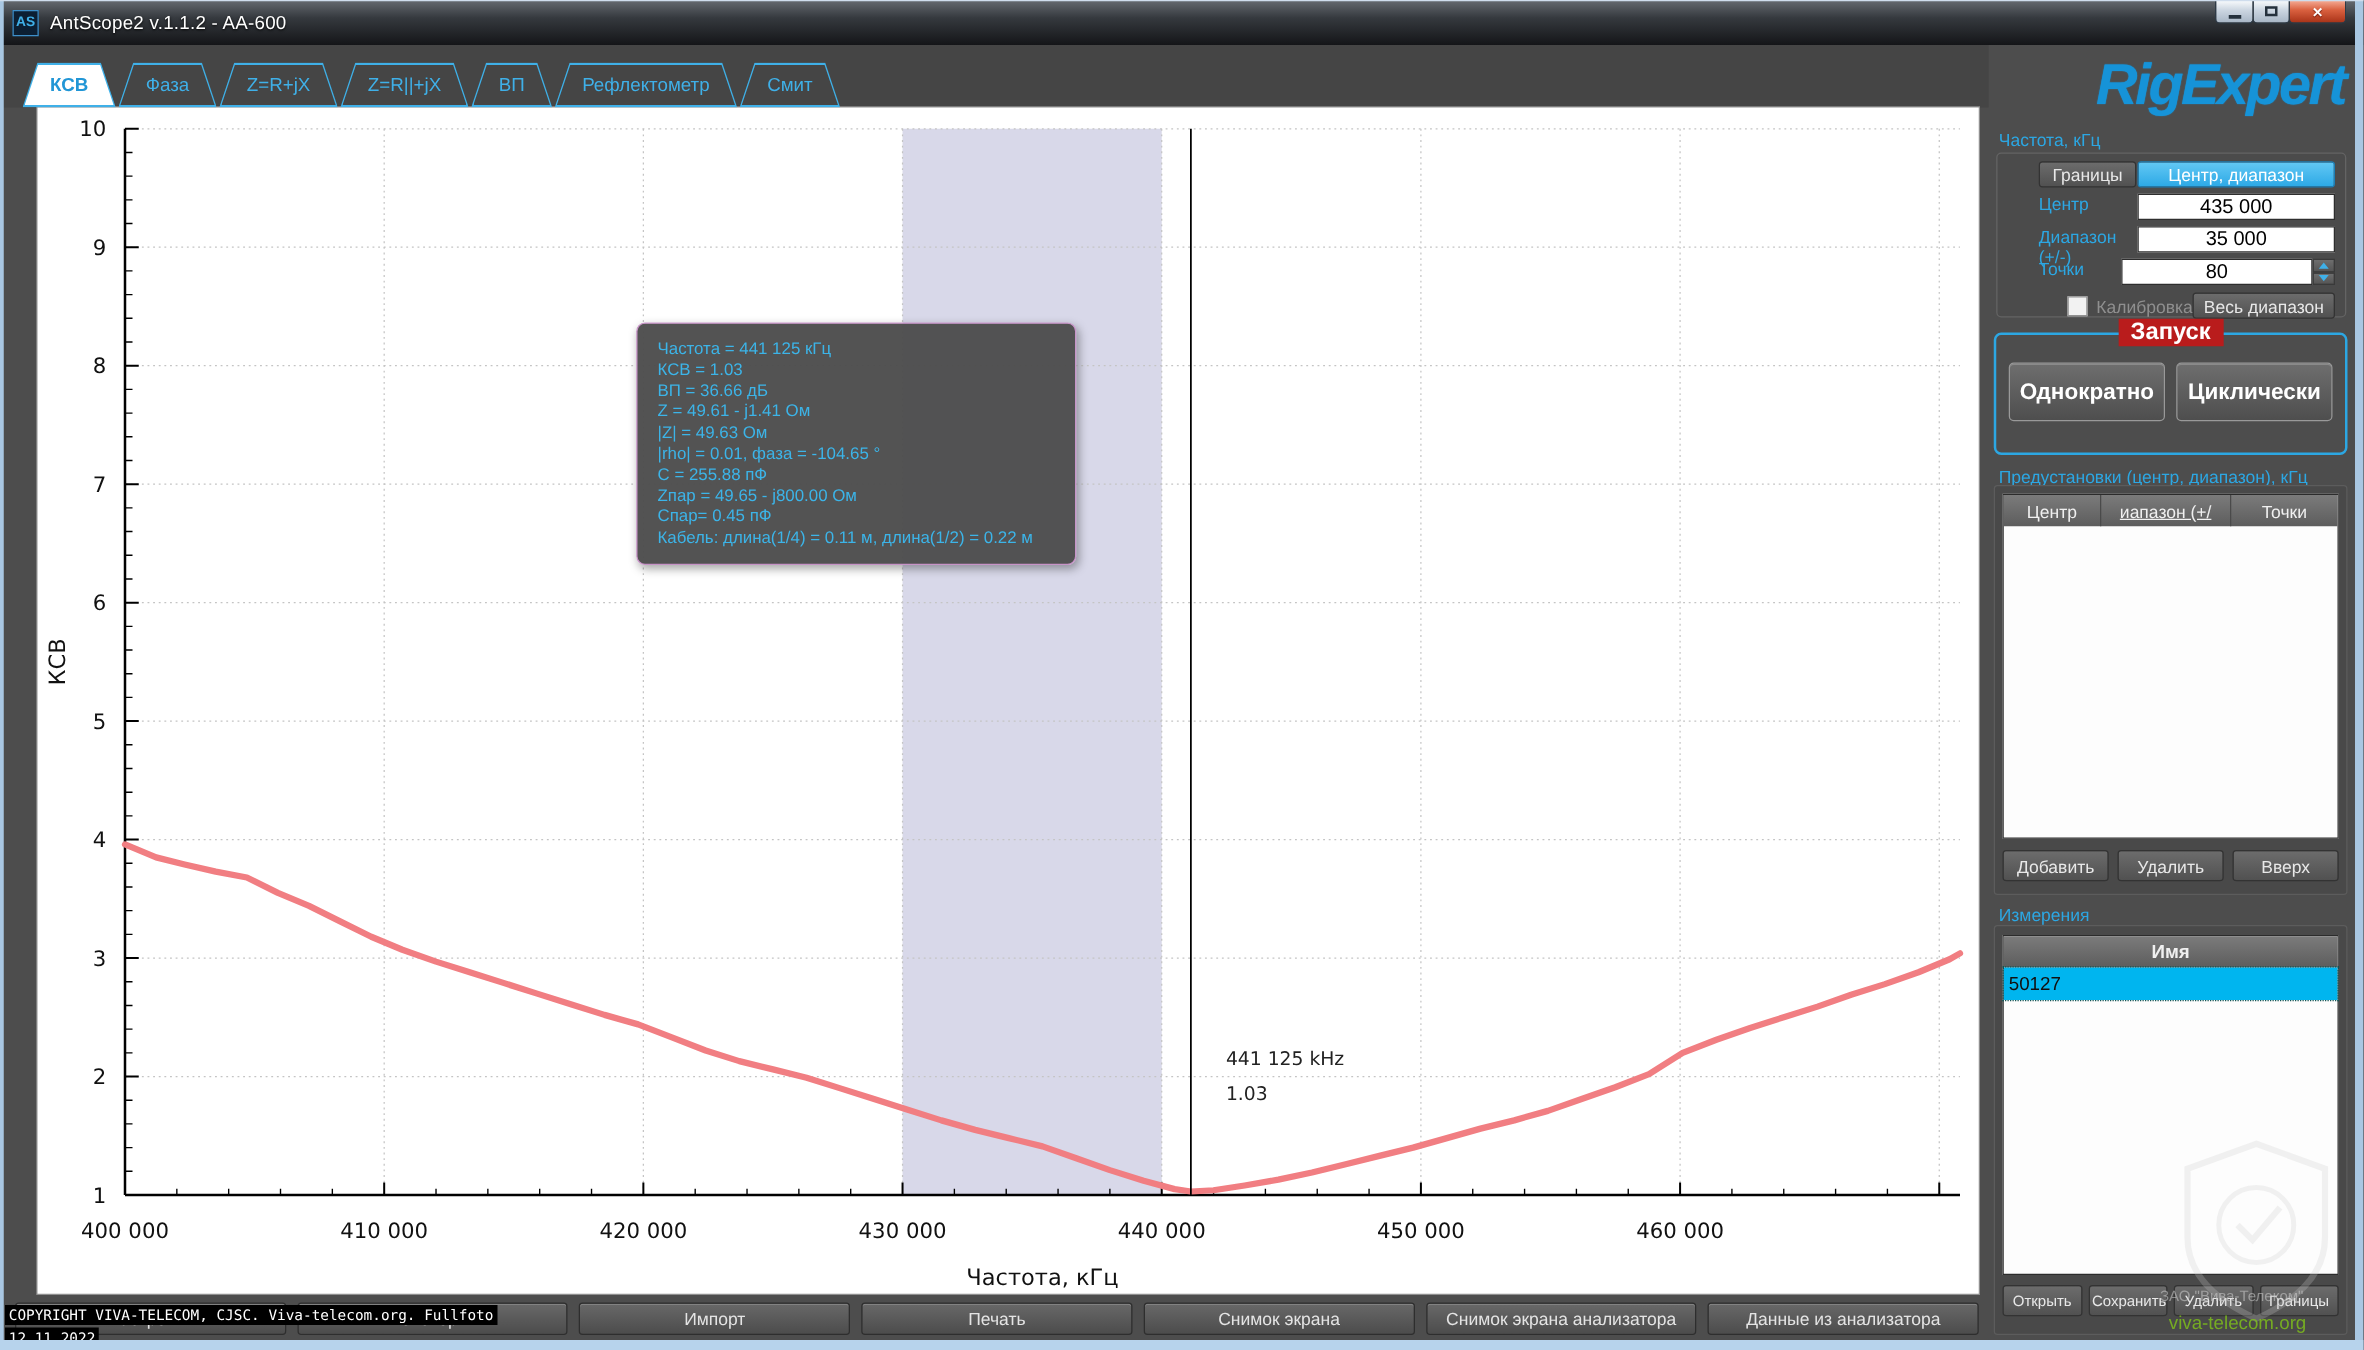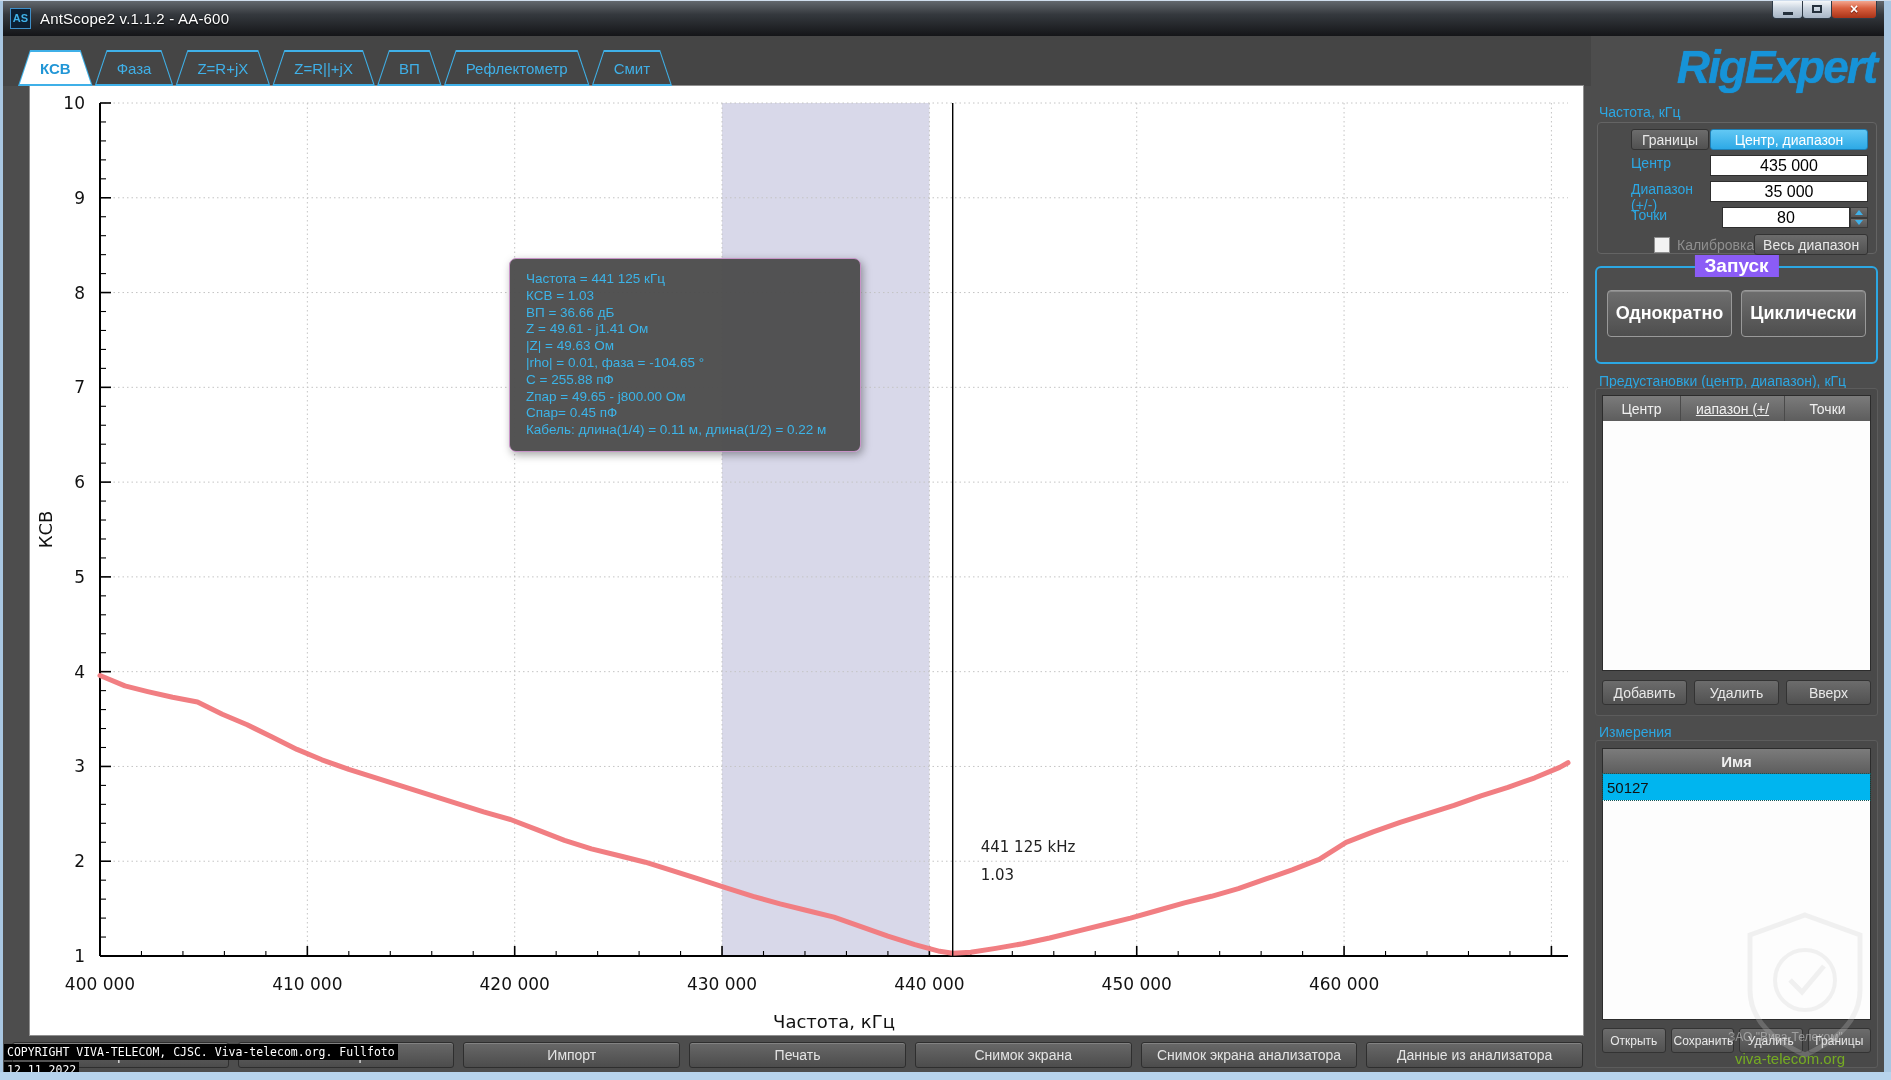--- a/index.html
+++ b/index.html
@@ -64,40 +64,40 @@
               background:#4b4b4b; border:1px solid #646464; border-radius:4px; padding:6px 8px; }
   .f-row { display:flex; align-items:flex-start; justify-content:space-between; height:23px; margin-bottom:3px;margin-left:25px; }
   .f-label { color:#2ca7e3; font-size:14px; }
   .mode-btn { height:21px; font-size:14px; color:#e8e8e8; border:1px solid #333; border-radius:3px;
               background:linear-gradient(#6c6c6c,#515151); padding:0 10px; cursor:pointer;
               font-family:"Liberation Sans",sans-serif; }
   .mode-btn.active { background:linear-gradient(#62c8f4,#2da9e6); border-color:#1d7fb5; color:#fff; width:158px; }
   .input-wrap { display:flex; align-items:center; }
   .f-input { width:158px; height:21px; border:1px solid #2e2e2e; background:#fff; color:#000;
              text-align:center; font-size:16px; font-family:"Liberation Sans",sans-serif; }
-  .with-spin .f-input { width:128px; }
+  .with-spin .f-input { width:153px; }
   .spinner { width:18px; height:21px; display:flex; flex-direction:column; }
   .spin-up,.spin-down { flex:1; background:linear-gradient(#6e6e6e,#555); border:1px solid #3a3a3a;
                         display:flex; align-items:center; justify-content:center; cursor:pointer; }
   .spin-up::after   { content:""; border-left:4px solid transparent; border-right:4px solid transparent;
                       border-bottom:5px solid #3fb0e8; }
   .spin-down::after { content:""; border-left:4px solid transparent; border-right:4px solid transparent;
                       border-top:5px solid #3fb0e8; }
   .calib-row { display:flex; align-items:center; justify-content:space-between; height:23px;padding-left:48px; }
   .calib-left { display:flex; align-items:center; }
   .checkbox { width:16px; height:16px; background:#f2f2f2; border:1px solid #909090; margin-right:7px; }
   .calib-label { color:#8f8f8f; font-size:14px; }
   .fullrange-btn { width:140px; height:21px; font-size:14px; color:#e8e8e8; border:1px solid #333;
                    border-radius:3px; background:linear-gradient(#6c6c6c,#515151); cursor:pointer;
                    font-family:"Liberation Sans",sans-serif; }
 
   .run-box { position:absolute; left:0px; top:226px; width:283px; height:98px;
              border:2px solid #2ca7e3; border-radius:6px; }
   .run-title { position:absolute; top:-13px; left:50%; transform:translateX(-50%);
-               background:#8b5cf6; padding:0 10px; color:#fff; font-size:19px; font-weight:bold; }
+               background:#b91c1c; padding:0 10px; color:#fff; font-size:19px; font-weight:bold; }
   .run-buttons { position:absolute; left:10px; right:10px; top:22px; display:flex; gap:9px; }
   .run-btn { flex:1; height:47px; font-size:18px; font-weight:bold; color:#fff;
              background:linear-gradient(#6e6e6e,#4e4e4e); border:1px solid #999; border-radius:4px;
              box-shadow:inset 0 1px 0 #8a8a8a; cursor:pointer; font-family:"Liberation Sans",sans-serif; }
 
   .sub-panel { position:absolute; left:0px; width:283px; background:#494949; border:1px solid #5c5c5c; border-radius:3px; }
   .sub-presets { top:348px; height:328px; }
   .sub-meas    { top:700px; height:328px; }
 
   .presets-table { position:absolute; left:7px; top:355px; width:269px; height:276px;

